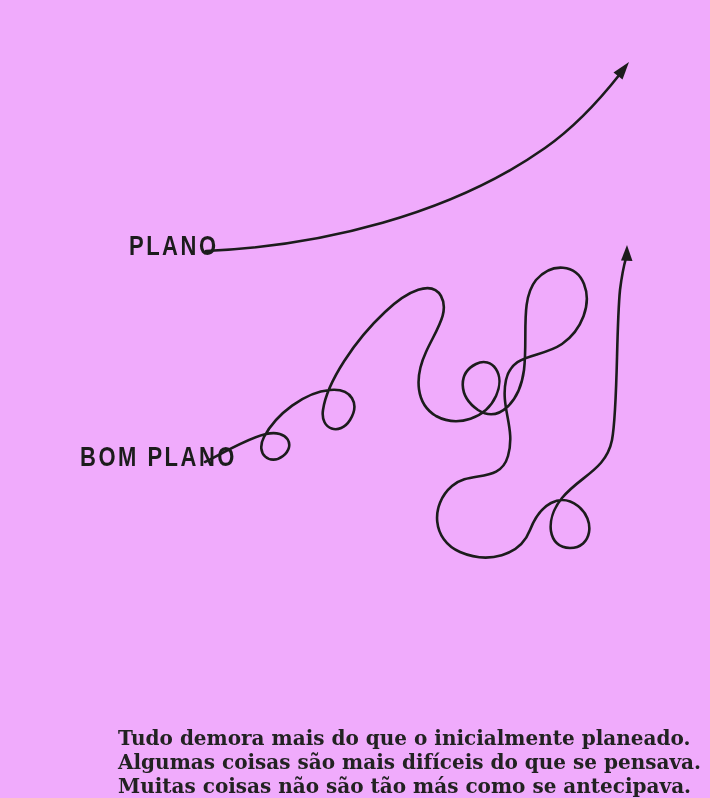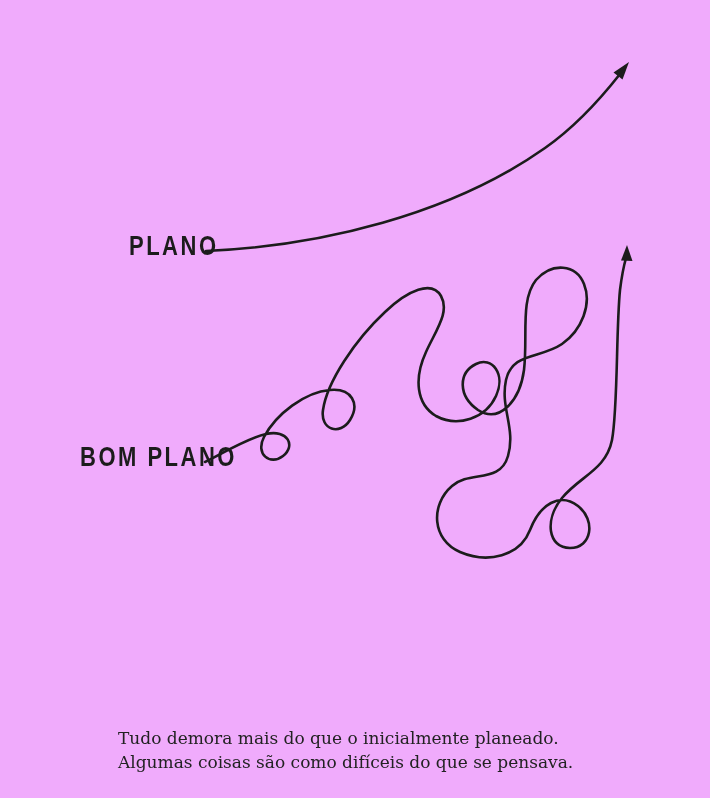--- a/index.html
+++ b/index.html
@@ -39,22 +39,22 @@
   }
   .good-plan-label {
     left: 80px;
     top: 442px;
   }
   .caption {
     position: absolute;
     left: 118px;
     top: 726px;
     font-family: "DejaVu Serif", "Liberation Serif", serif;
-    font-weight: 400;
-    font-size: 17px;
+    font-weight: 700;
+    font-size: 20px;
     line-height: 24px;
     color: #222222;
     white-space: nowrap;
   }
 </style>
 </head>
 <body>
 
 <div class="page">
 
@@ -96,16 +96,17 @@
              C 622 274, 624 265, 626 258" fill="none" stroke="#1c1c1c" stroke-width="2.6" stroke-linecap="round" stroke-linejoin="round"></path>
     <path d="M 627 245 L 632.5 261 L 621 260.5 Z" fill="#1c1c1c" stroke="none"></path>
   </svg>
 
   <div class="hand-label plan-label">PLANO</div>
 
   <div class="hand-label good-plan-label">BOM PLANO</div>
 
   <div class="caption">
     <div>Tudo demora mais do que o inicialmente planeado.</div>
-    <div>Algumas coisas são como difíceis do que se pensava.</div>
+    <div>Algumas coisas são mais difíceis do que se pensava.</div>
+    <div>Muitas coisas não são tão más como se antecipava.</div>
   </div>
 
 </div>
 
 </body></html>

